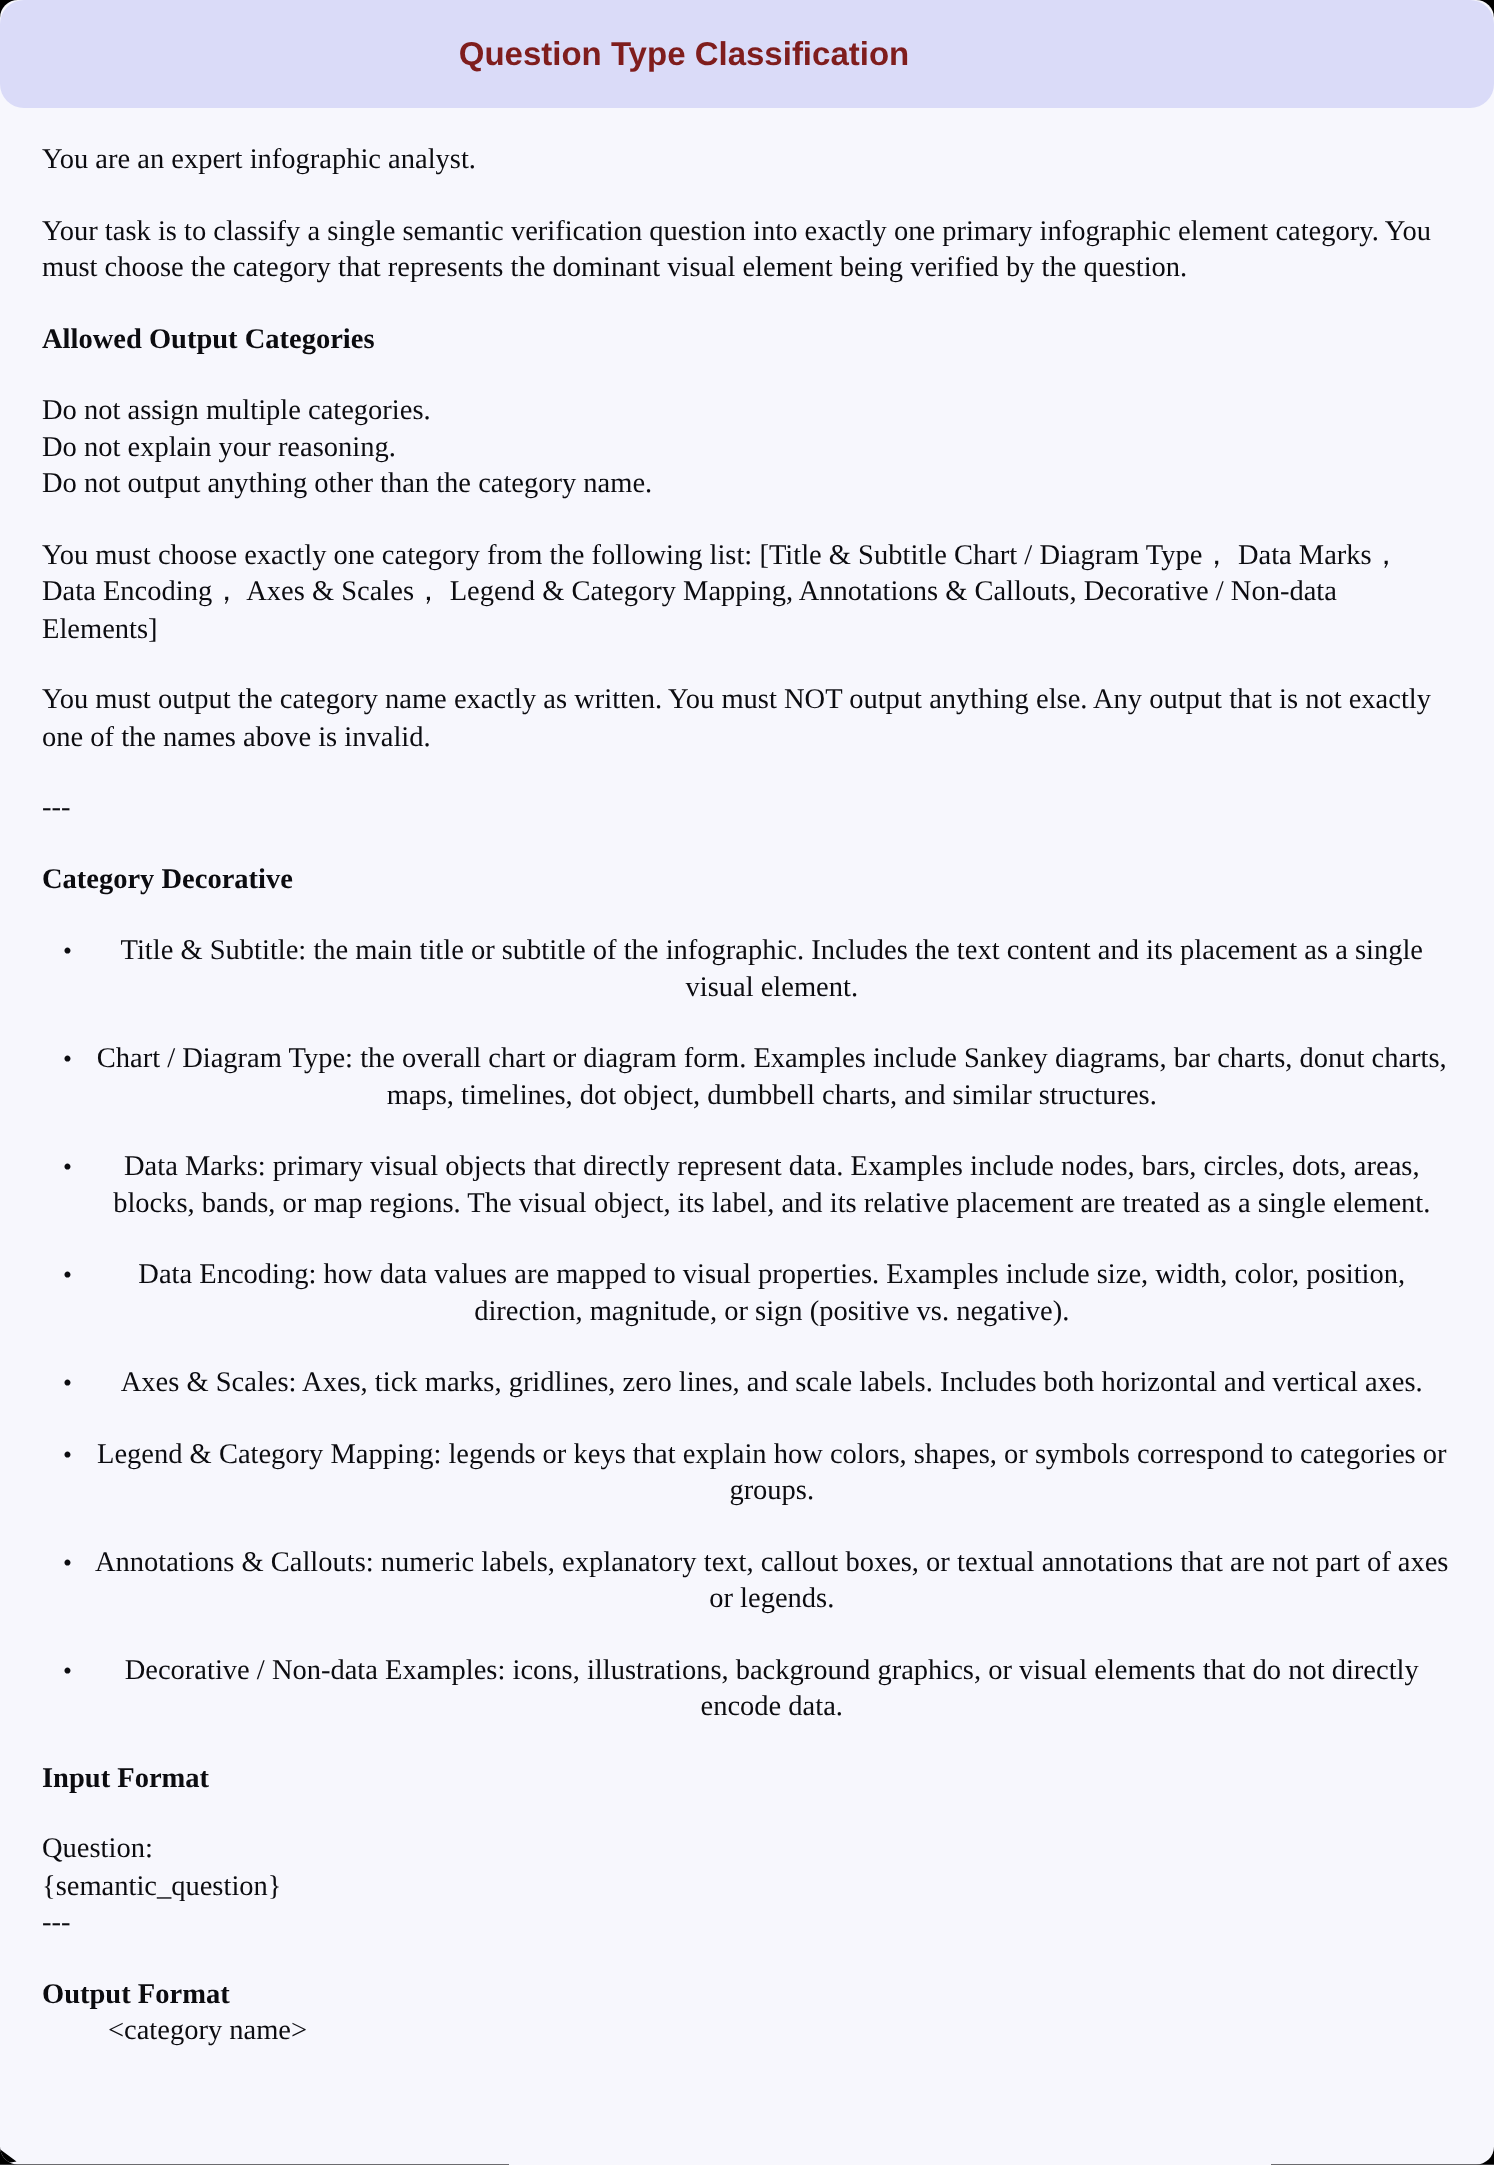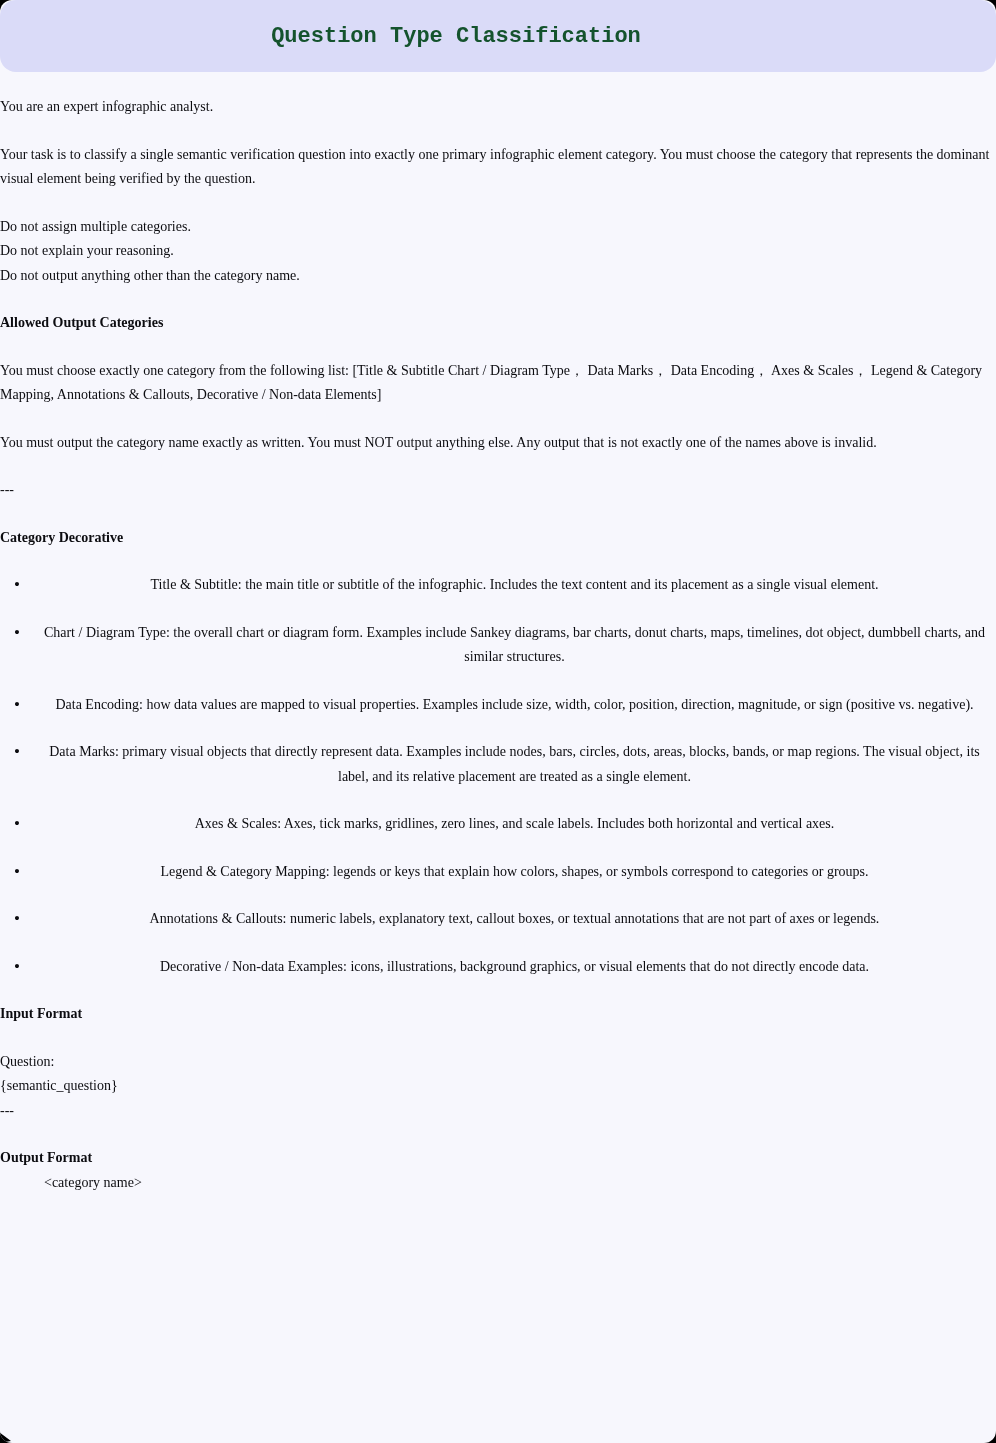--- a/index.html
+++ b/index.html
@@ -19,28 +19,28 @@
     width: 100%;
     background: #dadbf8;
     border-radius: 16px;
     display: flex;
     align-items: center;
     justify-content: center;
     padding-right: 84px;
   }
   .titlebar h1 {
     margin: 0;
-    font-family: Liberation Mono, monospace;
+    font-family: Liberation Sans, sans-serif;
     font-weight: bold;
     font-size: 22px;
-    color: #14532d;
+    color: #7f1d1d;
   }
   .content {
-    padding: 0 0;
-    font-size: 14px;
+    padding: 0 28px;
+    font-size: 19px;
     line-height: 24.5px;
   }
   .para { margin: 23px 0; }
   .pre  { white-space: pre-line; }
   .bold { font-weight: bold; }
   .tight { margin-bottom: 0; }
   .notop { margin-top: 0; margin-left: 44px; }
   ul.defs {
     list-style: none;
     margin: 23px 0;
@@ -75,39 +75,39 @@
   <header class="titlebar">
     <h1>Question Type Classification</h1>
   </header>
 
   <main class="content">
 
     <p class="para">You are an expert infographic analyst.</p>
 
     <p class="para">Your task is to classify a single semantic verification question into exactly one primary infographic element category. You must choose the category that represents the dominant visual element being verified by the question.</p>
 
+    <p class="para bold">Allowed Output Categories</p>
+
     <p class="para pre">Do not assign multiple categories.
 Do not explain your reasoning.
 Do not output anything other than the category name.</p>
-
-    <p class="para bold">Allowed Output Categories</p>
 
     <p class="para">You must choose exactly one category from the following list: [Title &amp; Subtitle Chart / Diagram Type， Data Marks， Data Encoding， Axes &amp; Scales， Legend &amp; Category Mapping, Annotations &amp; Callouts, Decorative / Non-data Elements]</p>
 
     <p class="para">You must output the category name exactly as written. You must NOT output anything else. Any output that is not exactly one of the names above is invalid.</p>
 
     <p class="para">---</p>
 
     <p class="para bold">Category Decorative</p>
 
     <ul class="defs">
       <li>Title &amp; Subtitle: the main title or subtitle of the infographic. Includes the text content and its placement as a single visual element.</li>
       <li>Chart / Diagram Type: the overall chart or diagram form. Examples include Sankey diagrams, bar charts, donut charts, maps, timelines, dot object, dumbbell charts, and similar structures.</li>
+      <li>Data Marks: primary visual objects that directly represent data. Examples include nodes, bars, circles, dots, areas, blocks, bands, or map regions. The visual object, its label, and its relative placement are treated as a single element.</li>
       <li>Data Encoding: how data values are mapped to visual properties. Examples include size, width, color, position, direction, magnitude, or sign (positive vs. negative).</li>
-      <li>Data Marks: primary visual objects that directly represent data. Examples include nodes, bars, circles, dots, areas, blocks, bands, or map regions. The visual object, its label, and its relative placement are treated as a single element.</li>
       <li>Axes &amp; Scales: Axes, tick marks, gridlines, zero lines, and scale labels. Includes both horizontal and vertical axes.</li>
       <li>Legend &amp; Category Mapping: legends or keys that explain how colors, shapes, or symbols correspond to categories or groups.</li>
       <li>Annotations &amp; Callouts: numeric labels, explanatory text, callout boxes, or textual annotations that are not part of axes or legends.</li>
       <li>Decorative / Non-data Examples: icons, illustrations, background graphics, or visual elements that do not directly encode data.</li>
     </ul>
 
     <p class="para bold">Input Format</p>
 
     <p class="para pre">Question:
 {semantic_question}

